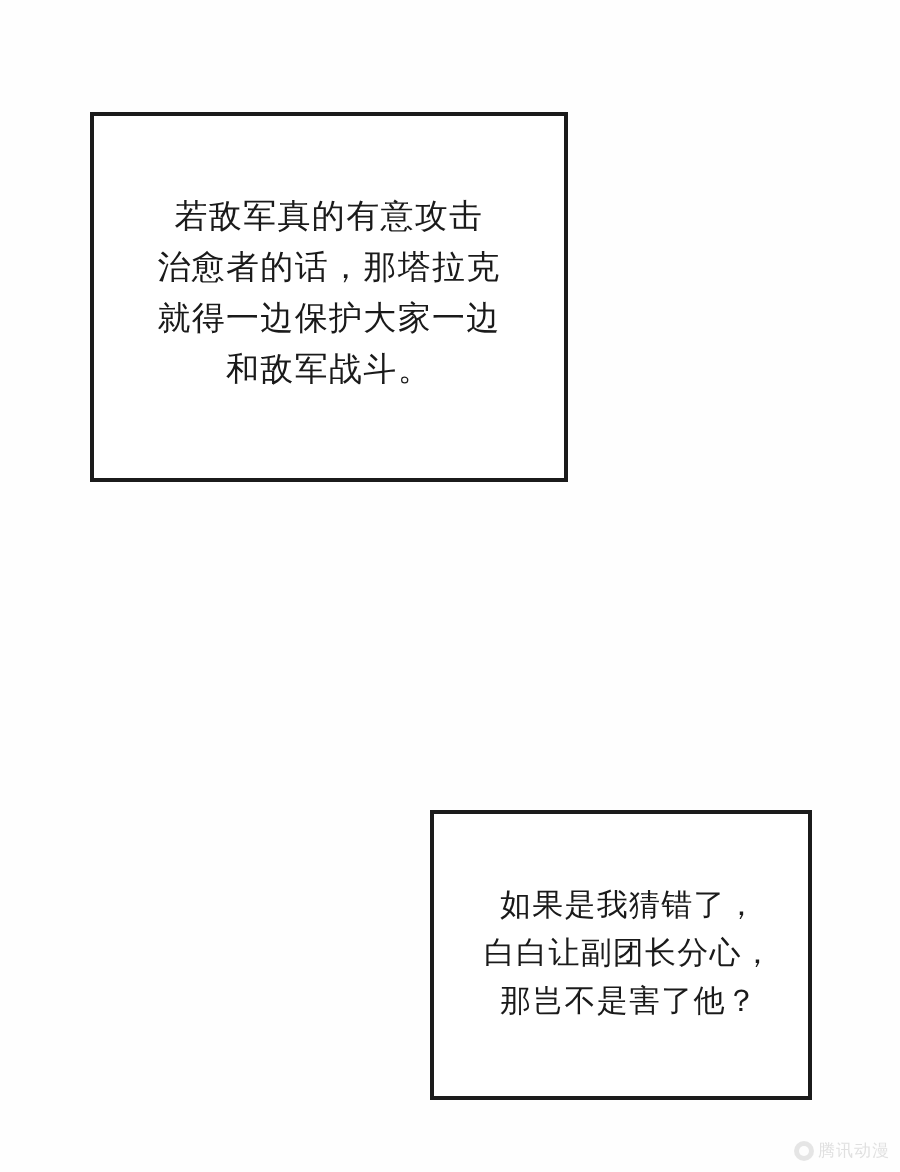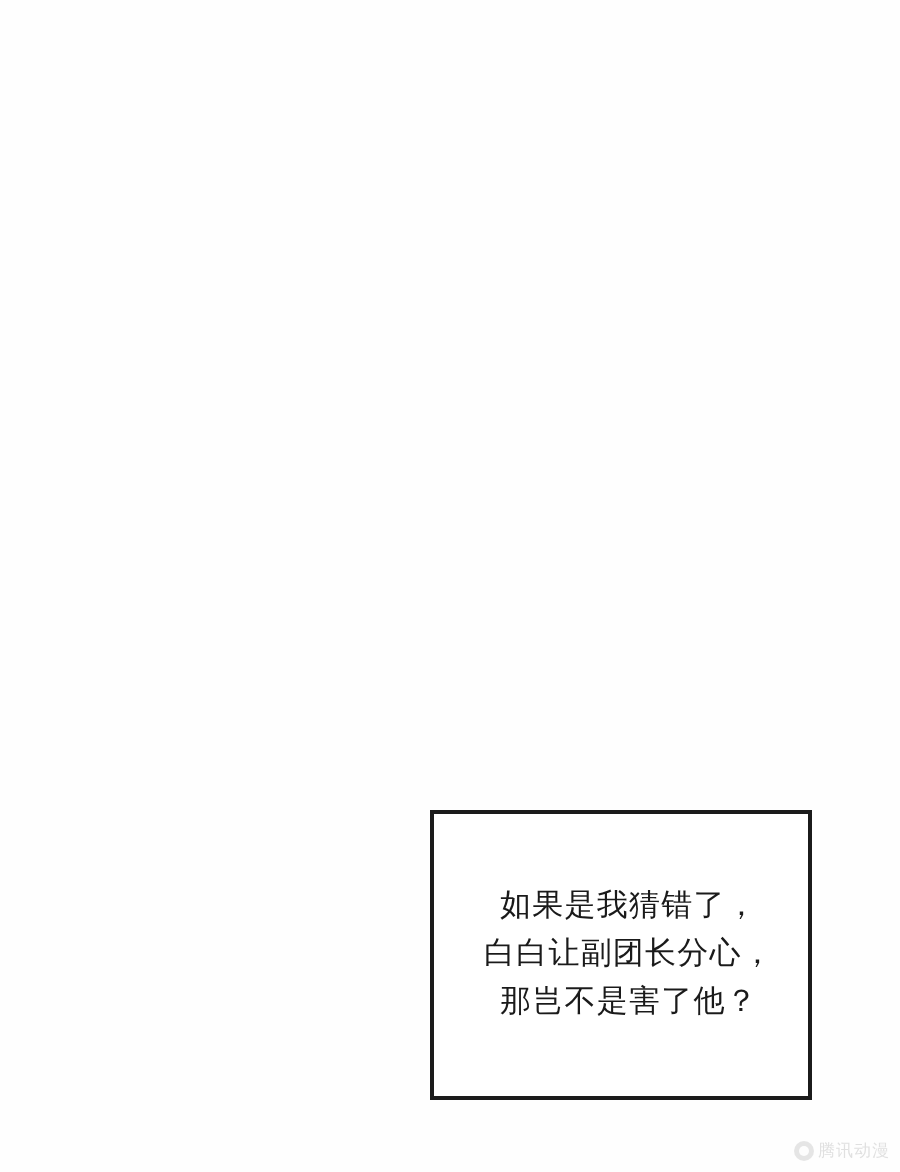--- a/index.html
+++ b/index.html
@@ -99,20 +99,26 @@
     color: #bdbdbd;
     letter-spacing: 0.06em;
     white-space: nowrap;
   }
 </style>
 </head>
 <body>
 
 <div class="page">
 
+  <div class="bubble" id="bubble-1">
+    <div class="bubble-text">若敌军真的有意攻击
+治愈者的话，那塔拉克
+就得一边保护大家一边
+和敌军战斗。</div>
+  </div>
 
   <div class="bubble" id="bubble-2">
     <div class="bubble-text">如果是我猜错了，
 白白让副团长分心，
 那岂不是害了他？</div>
   </div>
 
   <div class="watermark">
     <div class="watermark-logo"></div>
     <div class="watermark-text">腾讯动漫</div>

